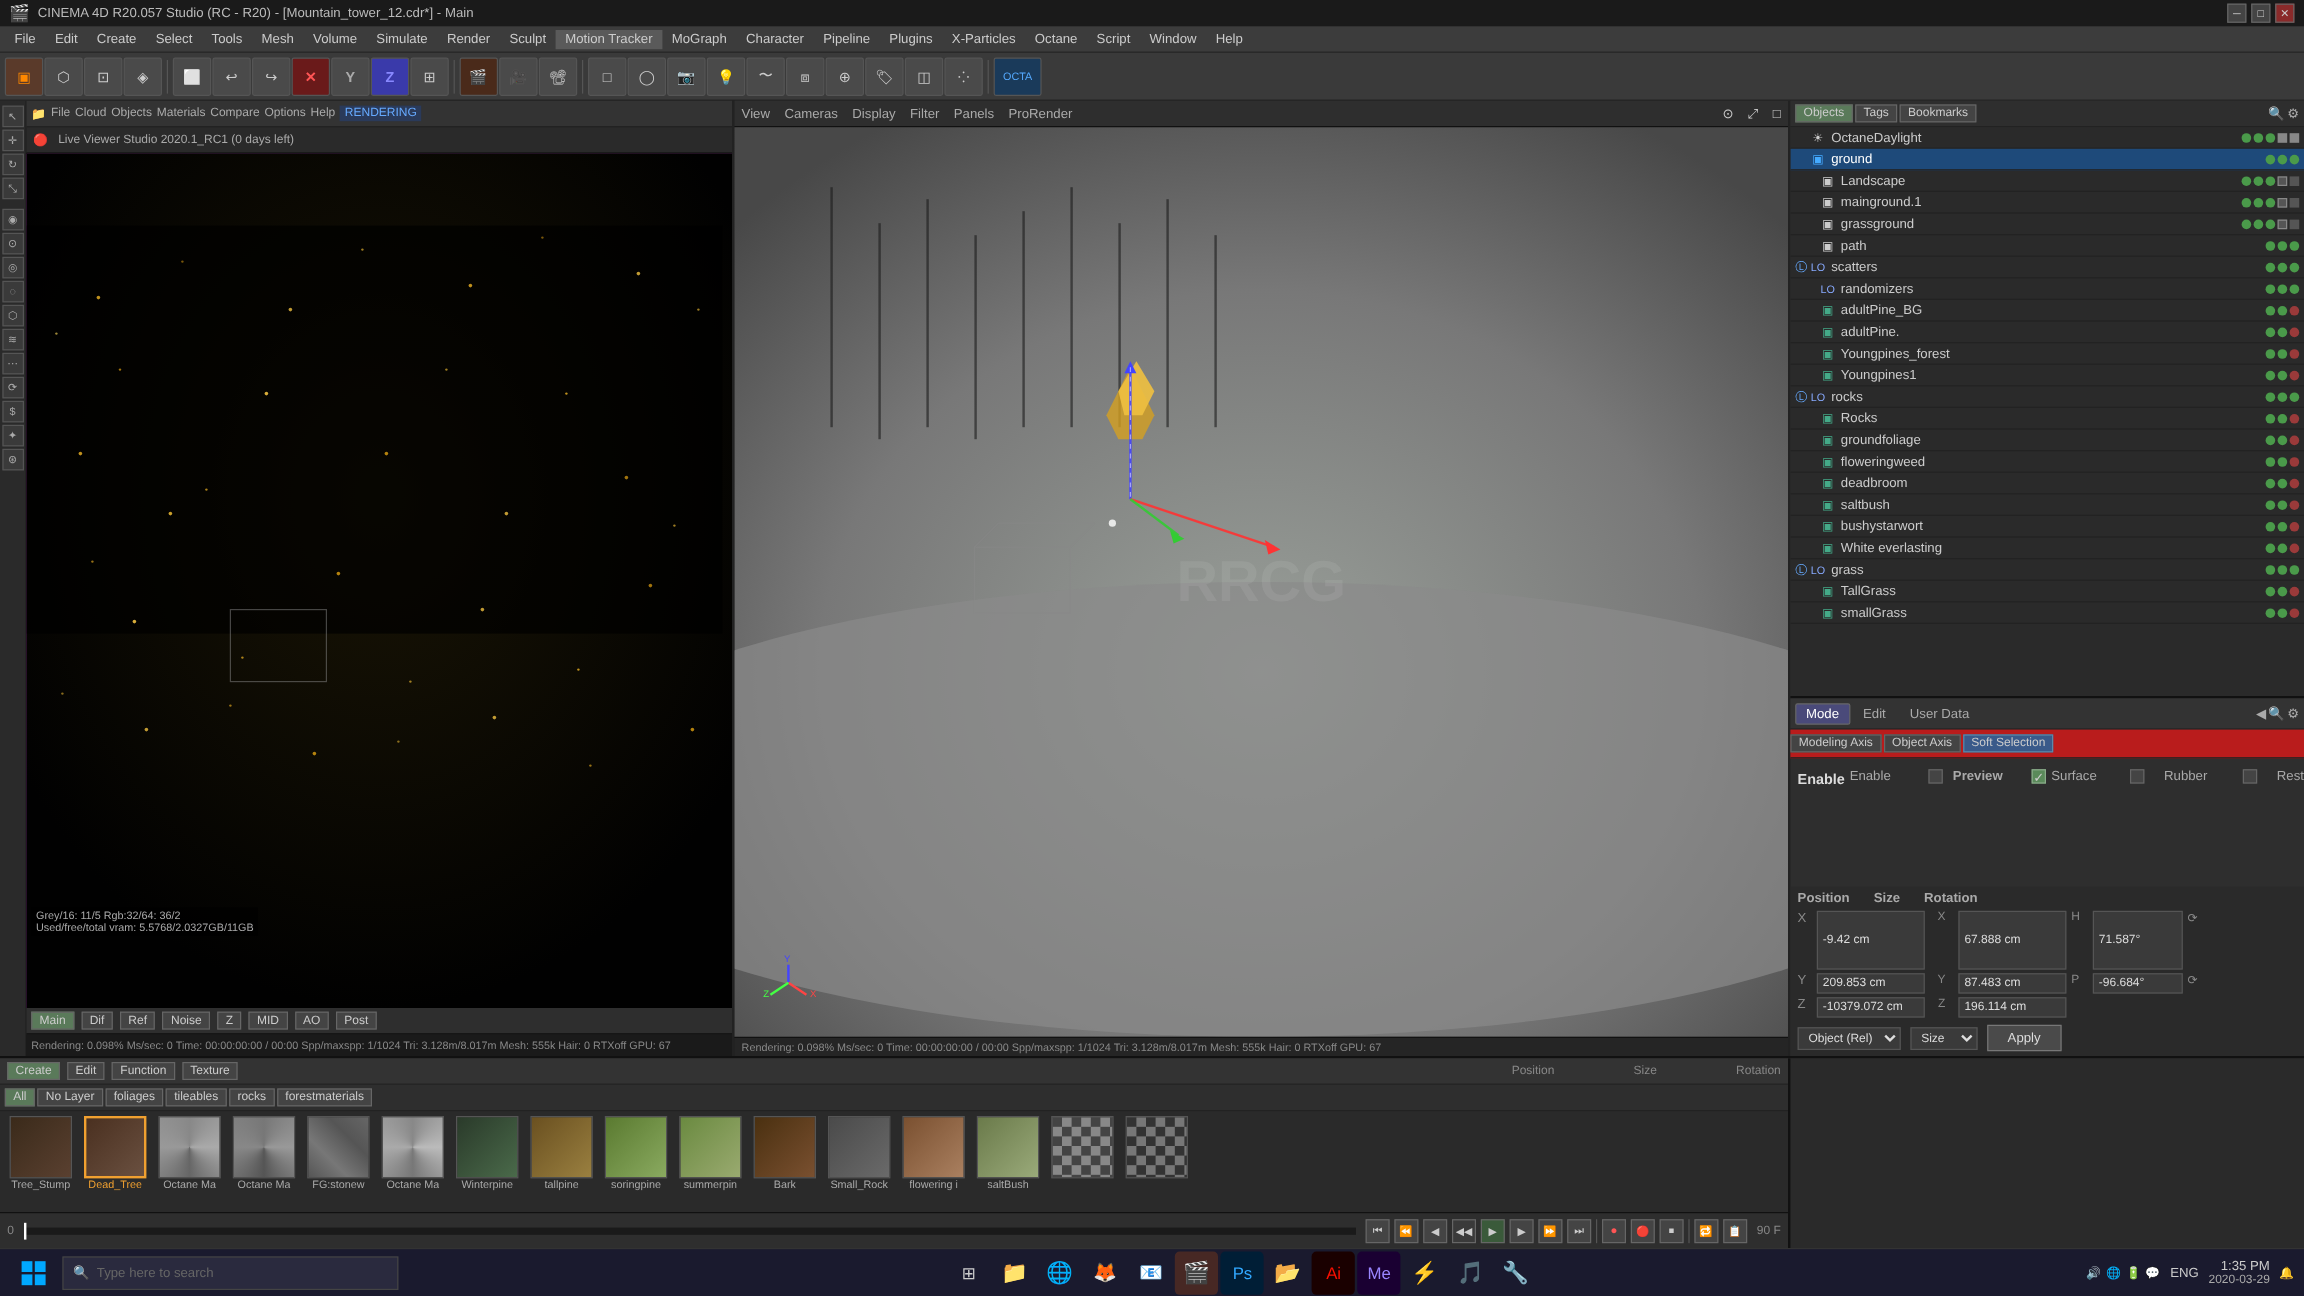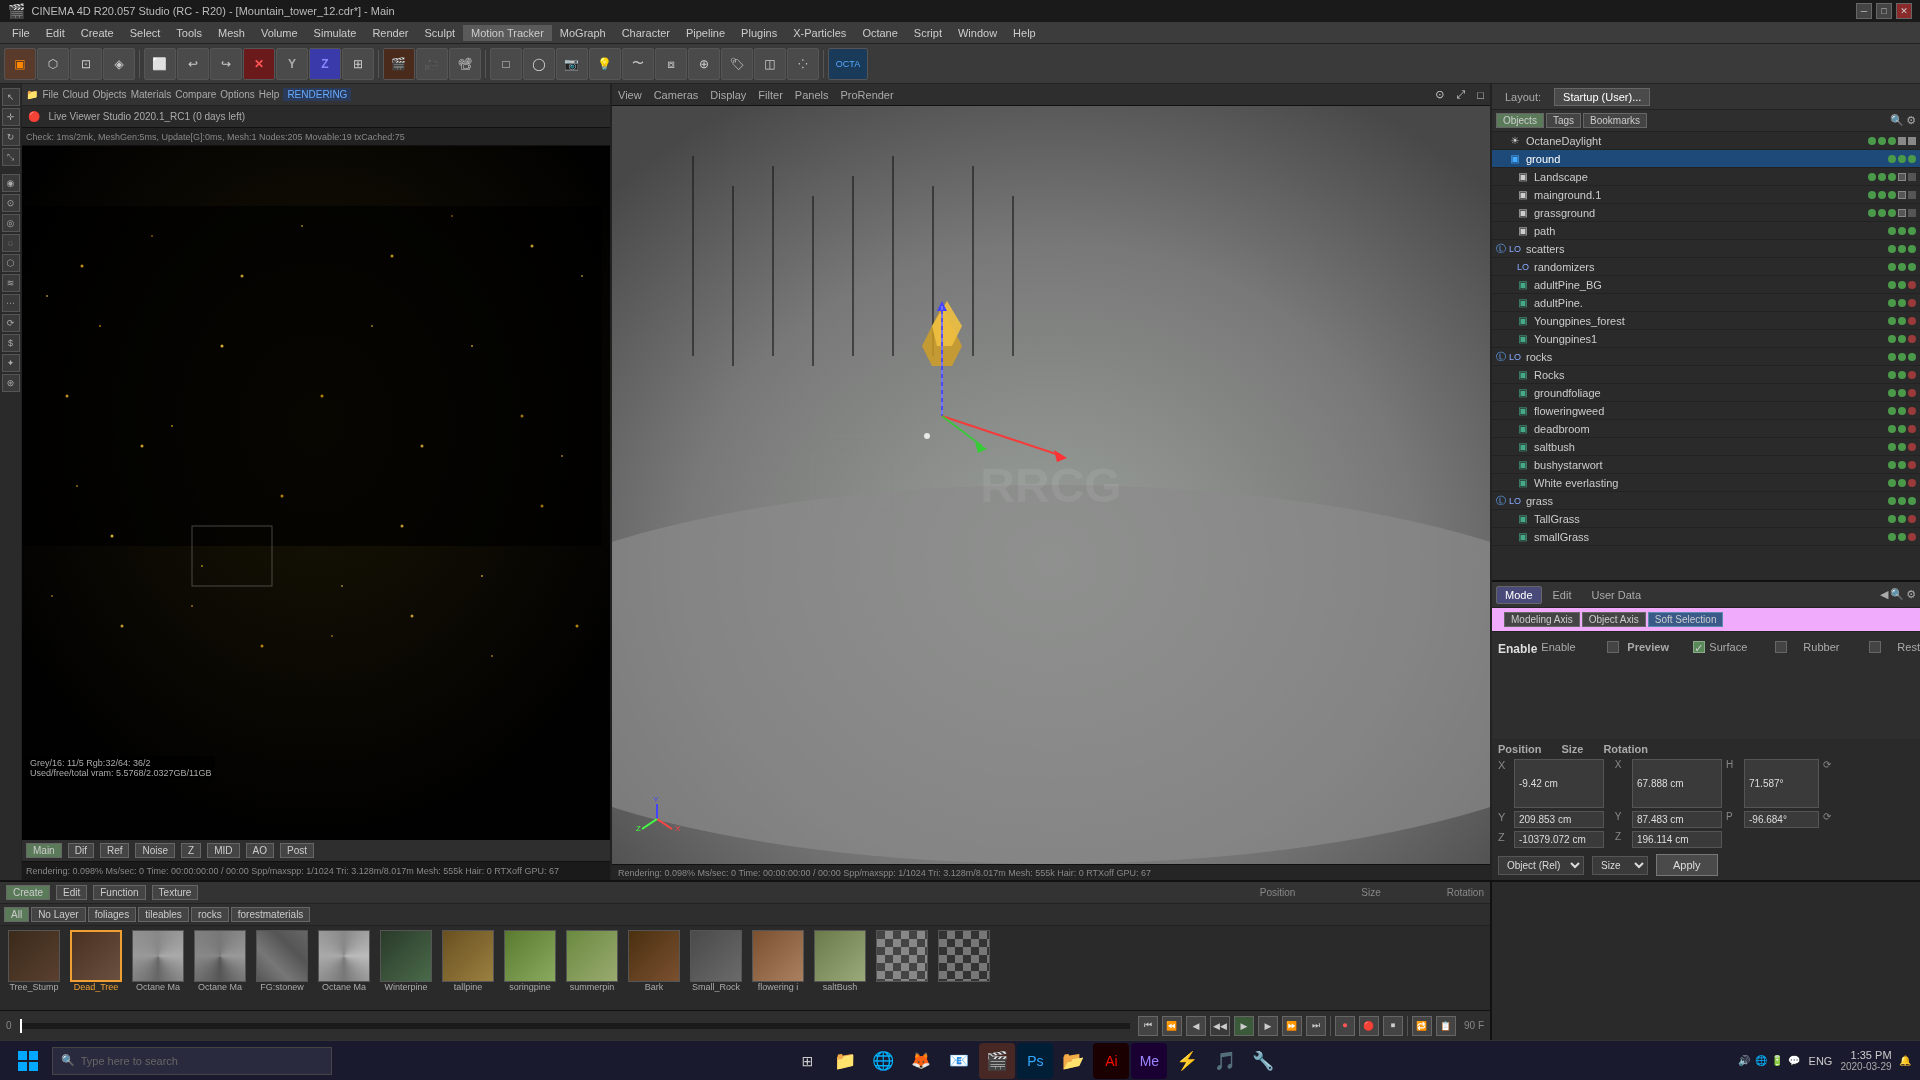--- a/index.html
+++ b/index.html
@@ -605,23 +605,20 @@
         <span style="color:#aaa; font-size:10px;">Options</span>
         <span style="color:#aaa; font-size:10px;">Help</span>
         <span style="color:#6af; font-size:10px; background:#2a3a5a; padding:1px 4px;">RENDERING</span>
       </div>
 
       <div class="render-panel-header">
         <span style="font-size:10px; color:#888;">🔴</span>
         <span>Live Viewer Studio 2020.1_RC1 (0 days left)</span>
       </div>
 
-      <div style="height:18px; background:#222; display:flex; align-items:center; padding:0 4px; font-size:9px; color:#888; border-bottom:1px solid #111;">
-        <span>Check: 1ms/2mk, MeshGen:5ms, Update[G]:0ms, Mesh:1 Nodes:205 Movable:19 txCached:75</span>
-      </div>
 
       <div class="render-view">
 
         <div style="width:100%; height:100%; position:relative; background:#701a75;">
 
           <svg width="100%" height="100%" style="position:absolute; top:0; left:0;">
 
             <defs>
               <radialGradient id="bgGrad" cx="50%" cy="40%" r="60%">
                 <stop offset="0%" style="stop-color:#1a1505;stop-opacity:1"></stop>
@@ -772,24 +769,20 @@
         <div class="watermark">RRCG</div>
       </div>
 
       <div class="viewport-status">
         <span>Rendering: 0.098%  Ms/sec: 0  Time: 00:00:00:00 / 00:00  Spp/maxspp: 1/1024  Tri: 3.128m/8.017m  Mesh: 555k  Hair: 0  RTXoff  GPU: 67</span>
       </div>
     </div>
 
     <div class="right-panel">
 
-      <div class="right-panel-tabs">
-        <div class="rtab">Layout:</div>
-        <div class="rtab active">Startup (User)...</div>
-      </div>
 
       <div class="right-panel-toolbar">
         <div style="display:flex; gap:2px; flex:1;">
           <span class="small-btn active">Objects</span>
           <span class="small-btn">Tags</span>
           <span class="small-btn">Bookmarks</span>
         </div>
         <div style="display:flex; gap:2px;">
           <span style="cursor:pointer; color:#aaa;">🔍</span>
           <span style="cursor:pointer; color:#aaa;">⚙</span>
@@ -1066,21 +1059,21 @@
           <div class="ptab active">Mode</div>
           <div class="ptab">Edit</div>
           <div class="ptab">User Data</div>
           <div style="flex:1;"></div>
           <span style="color:#aaa; cursor:pointer;">◀</span>
           <span style="color:#aaa; cursor:pointer;">🔍</span>
           <span style="color:#aaa; cursor:pointer;">⚙</span>
         </div>
 
 
-        <div style="height:24px; background:#f0abfc; display:flex; align-items:center; padding:0 12px; gap:2px; border-bottom:1px solid #222;">
+        <div style="height:24px; background:#b91c1c; display:flex; align-items:center; padding:0 0; gap:2px; border-bottom:1px solid #222;">
           <div class="small-btn">Modeling Axis</div>
           <div class="small-btn">Object Axis</div>
           <div class="small-btn active" style="background:#3a5a8a; border-color:#5a8aaa;">Soft Selection</div>
         </div>
 
         <div class="props-content">
           <div class="section-title" style="font-size:12px; color:#ddd;">Enable</div>
 
           <div class="prop-row">
             <span class="prop-label">Enable</span>

